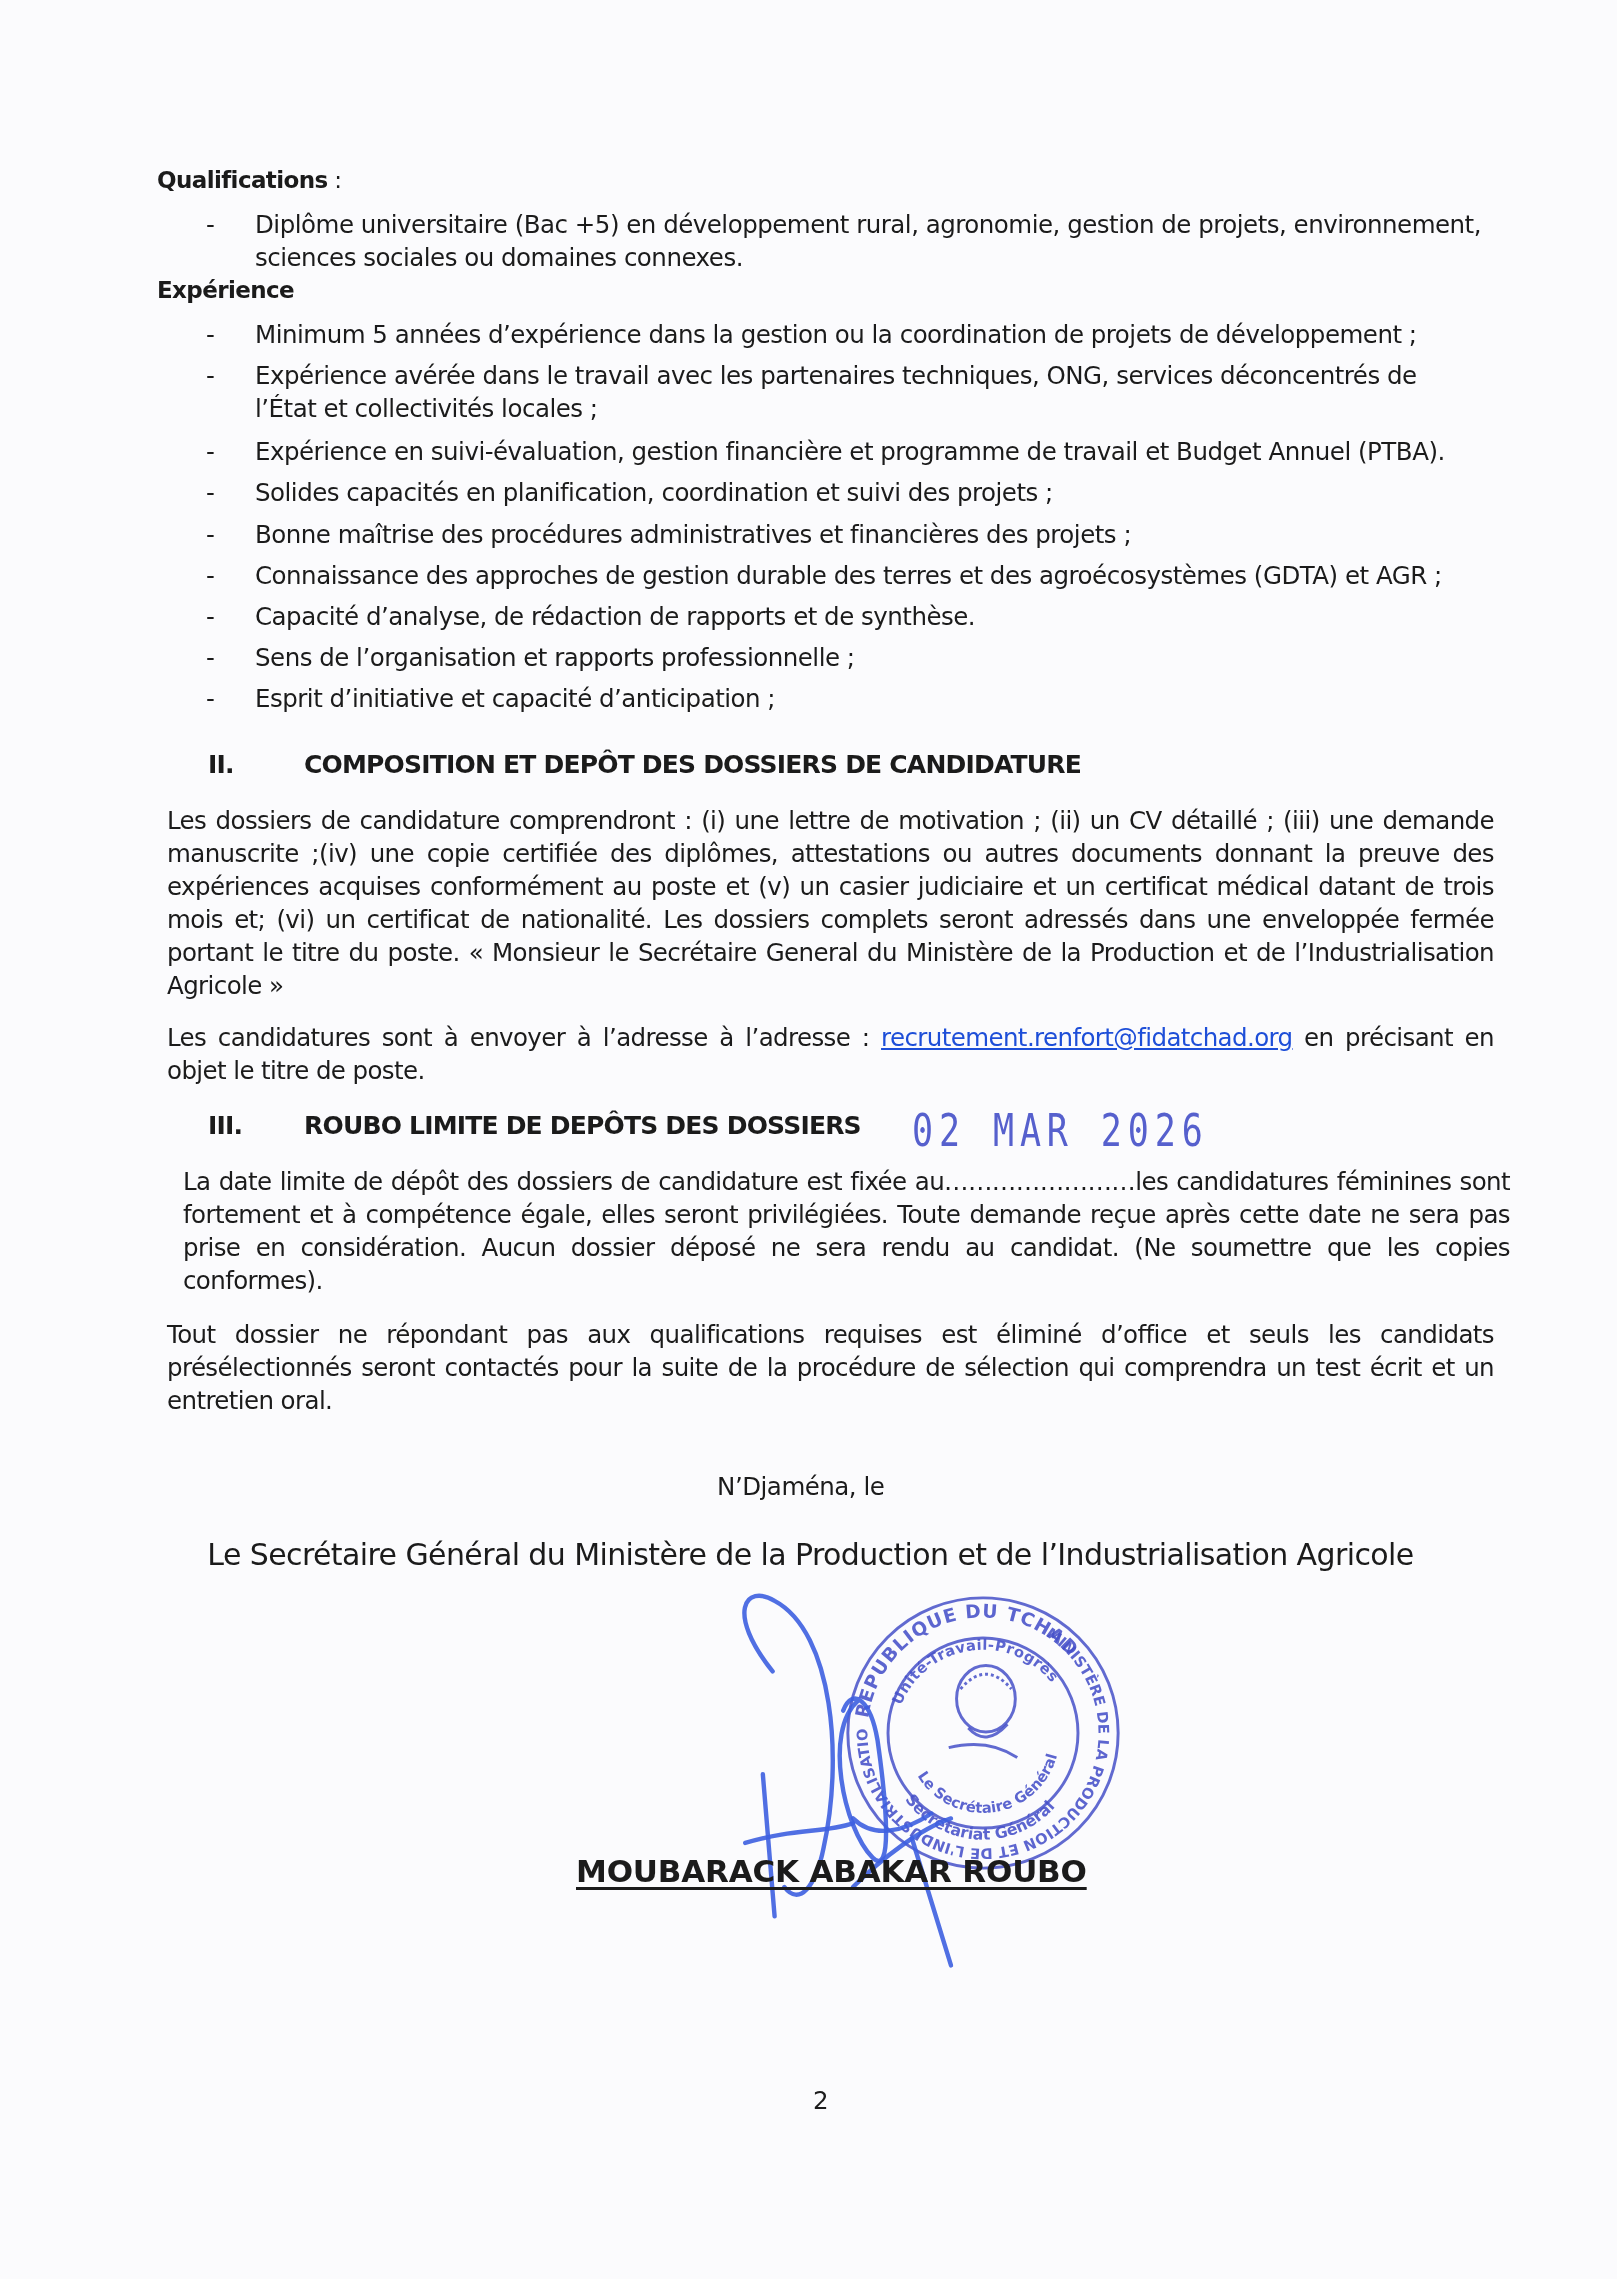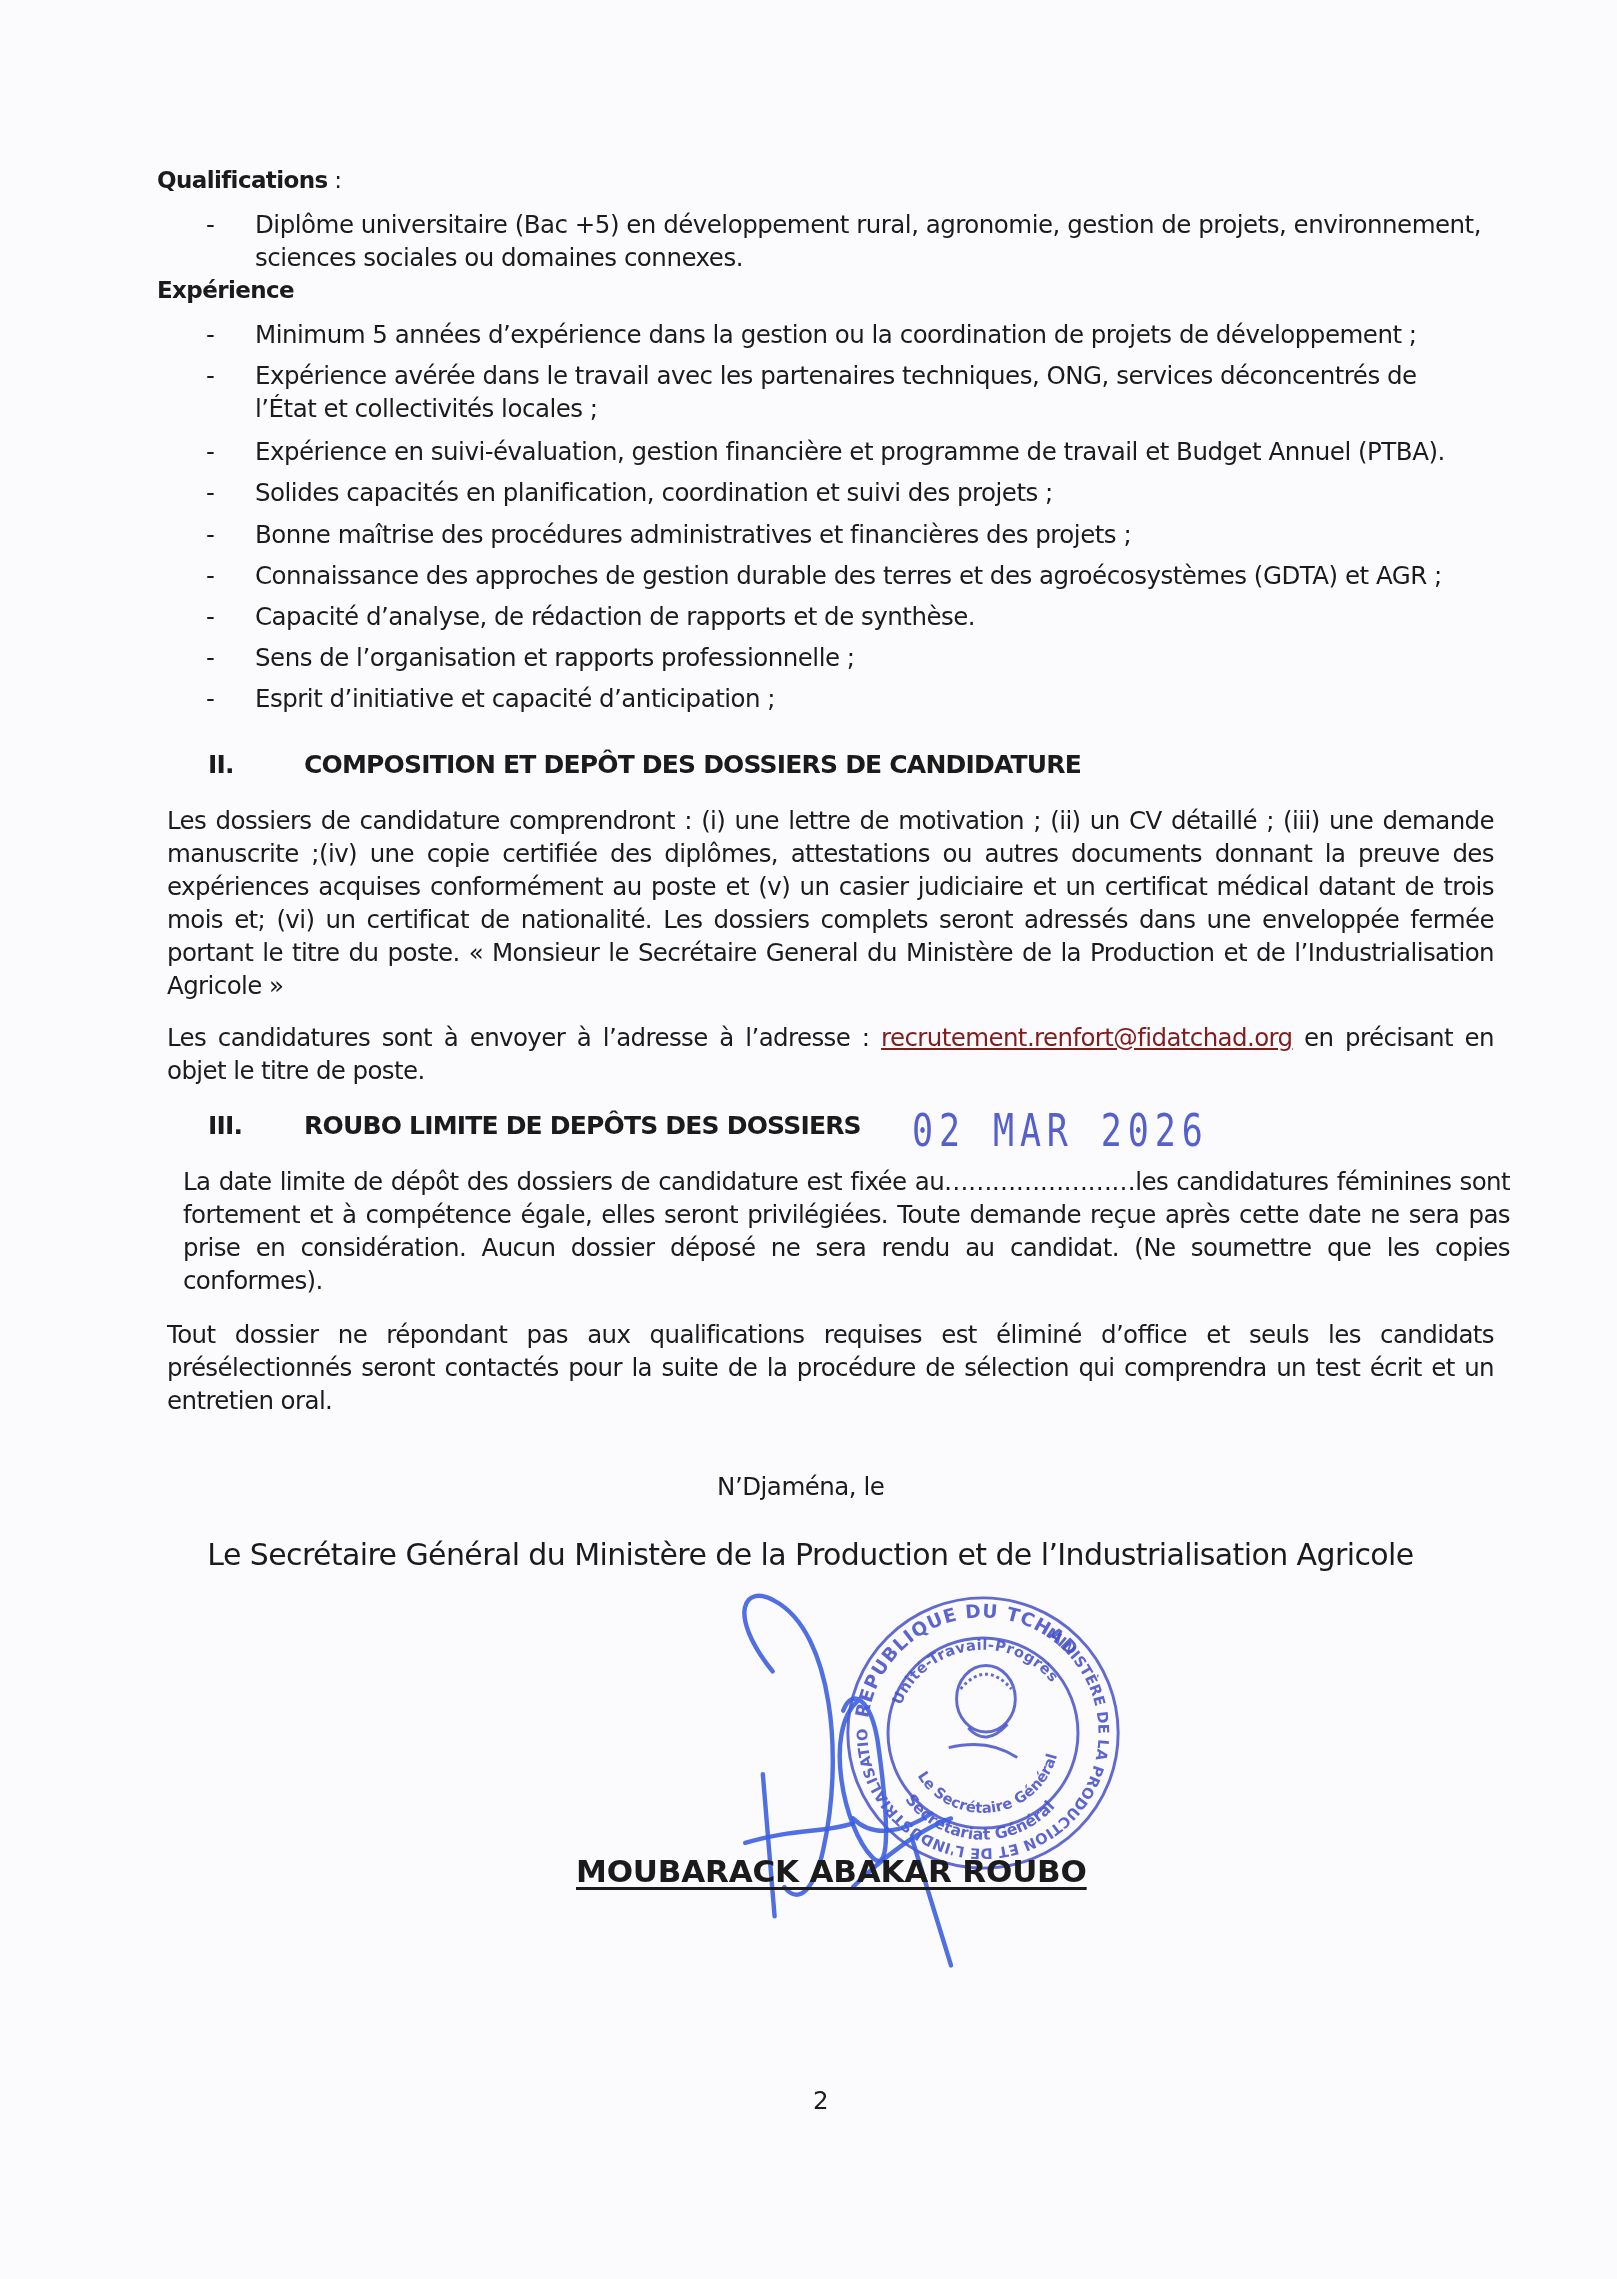--- a/index.html
+++ b/index.html
@@ -26,21 +26,21 @@
     position: absolute; left: 208px;
     font-family: "DejaVu Sans", sans-serif;
     font-weight: bold; font-size: 25px; letter-spacing: -0.8px;
   }
   .section-title .num { display: inline-block; width: 96px; }
   .para {
     position: absolute; left: 167px; width: 1327px;
     font-size: 24.5px; letter-spacing: -0.6px; line-height: 33px;
     text-align: justify;
   }
-  .email-link { color: #7f1d1d; text-decoration: underline; }
+  .email-link { color: #1d4ed8; text-decoration: underline; }
   .date-stamp {
     position: absolute; left: 912px; top: 1106px;
     font-family: "DejaVu Sans Mono", monospace;
     font-size: 35px; color: #4550c8; letter-spacing: 5.9px;
     transform: scaleY(1.25); transform-origin: left top;
     opacity: 0.9;
   }
   .center-line {
     position: absolute; left: 0; width: 1617px; text-align: center;
   }

